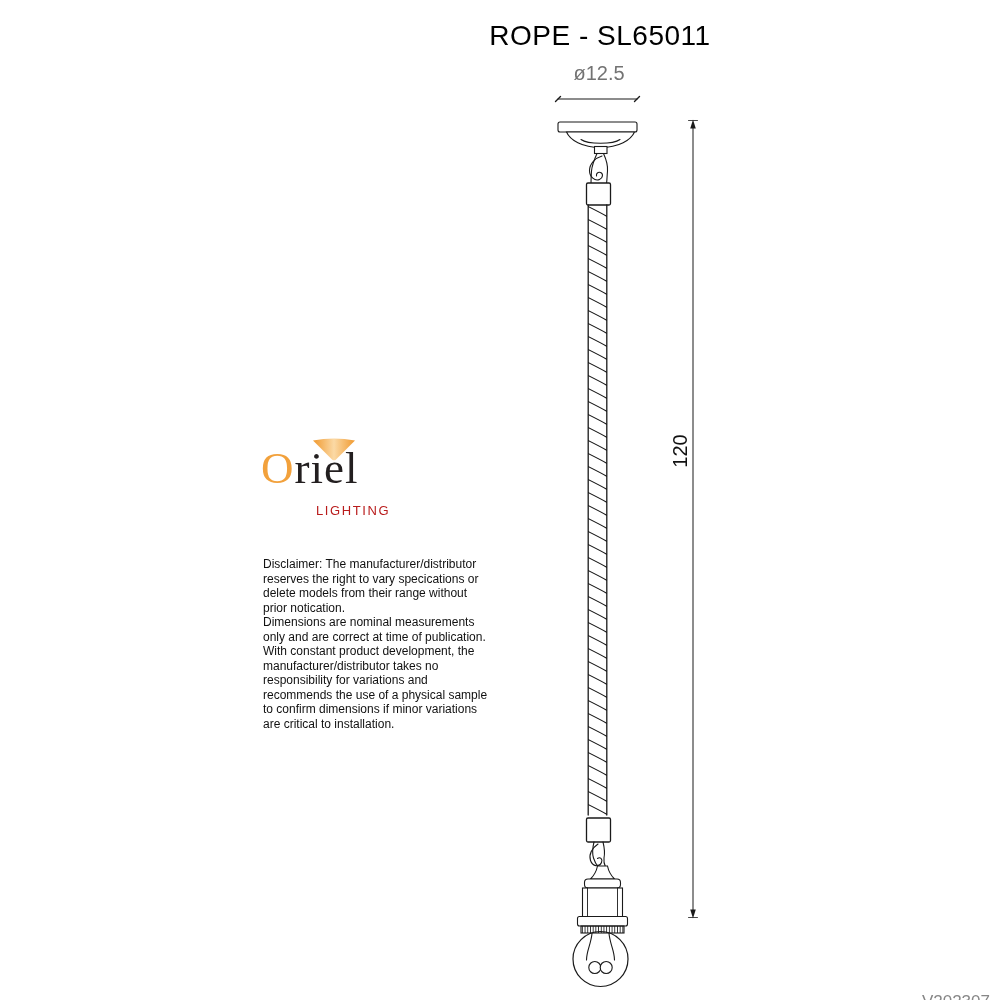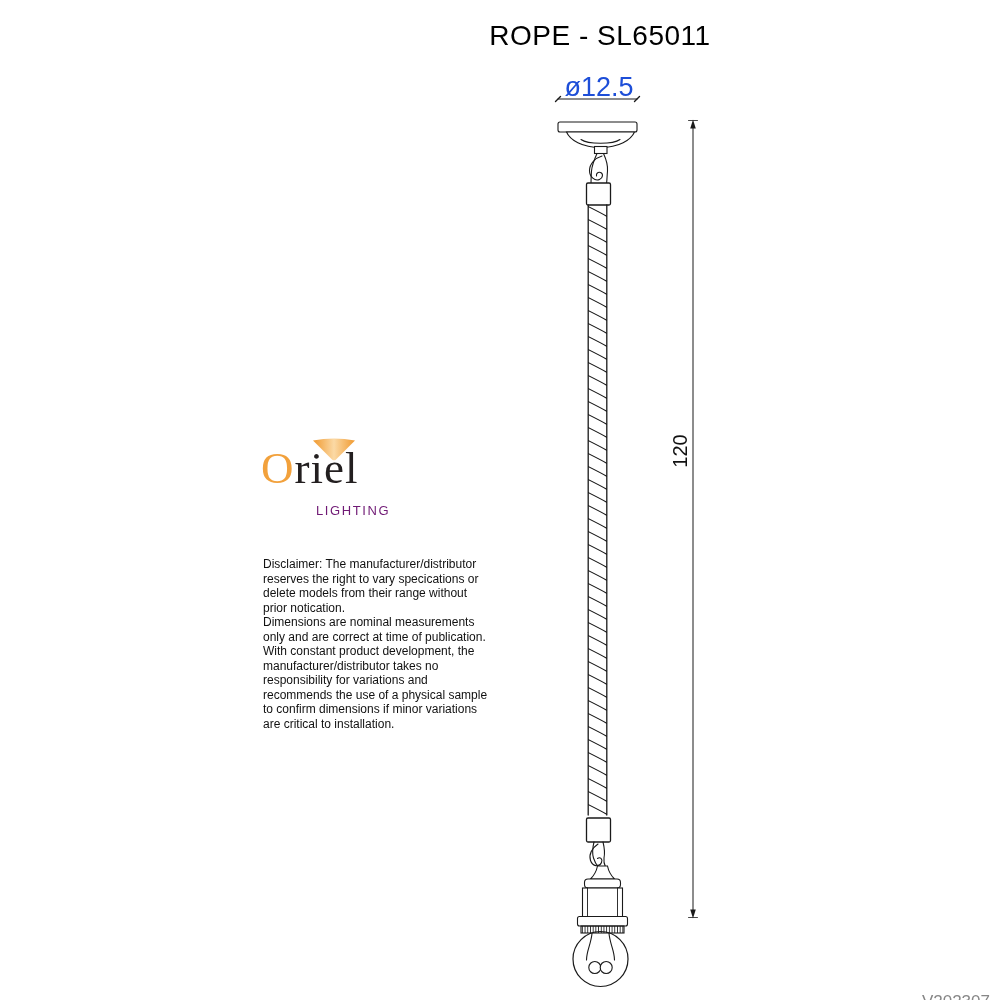--- a/index.html
+++ b/index.html
@@ -16,25 +16,25 @@
   .product-title {
     left: 600px; top: 20px;
     transform: translateX(-50%);
     font-size: 28px;
     letter-spacing: 0.5px;
     white-space: nowrap;
     color: #000000;
   }
 
   .dim-diameter-label {
-    left: 599px; top: 72px;
+    left: 599px; top: 62px;
     transform: translateX(-50%);
-    font-size: 27px;
+    font-size: 20px;
     white-space: nowrap;
-    color: #1d4ed8;
+    color: #737373;
   }
 
   .dim-length-label {
     left: 680px; top: 451px;
     transform: translate(-50%,-50%) rotate(-90deg);
     font-size: 20px;
     white-space: nowrap;
     color: #111;
   }
 
@@ -49,21 +49,21 @@
     letter-spacing: 1px;
     color: #231f20;
     white-space: nowrap;
   }
   .logo-brand .o-letter { color: #f2a13c; }
   .logo-cone { left: 312px; top: 438px; }
   .logo-subtitle {
     left: 316px; top: 503px;
     font-size: 13px;
     letter-spacing: 1.6px;
-    color: #701a75;
+    color: #b91c1c;
     white-space: nowrap;
   }
 
   .disclaimer {
     left: 263px; top: 532px;
     width: 252px;
     font-size: 12px;
     line-height: 14.55px;
     white-space: pre-line;
     color: #111;

